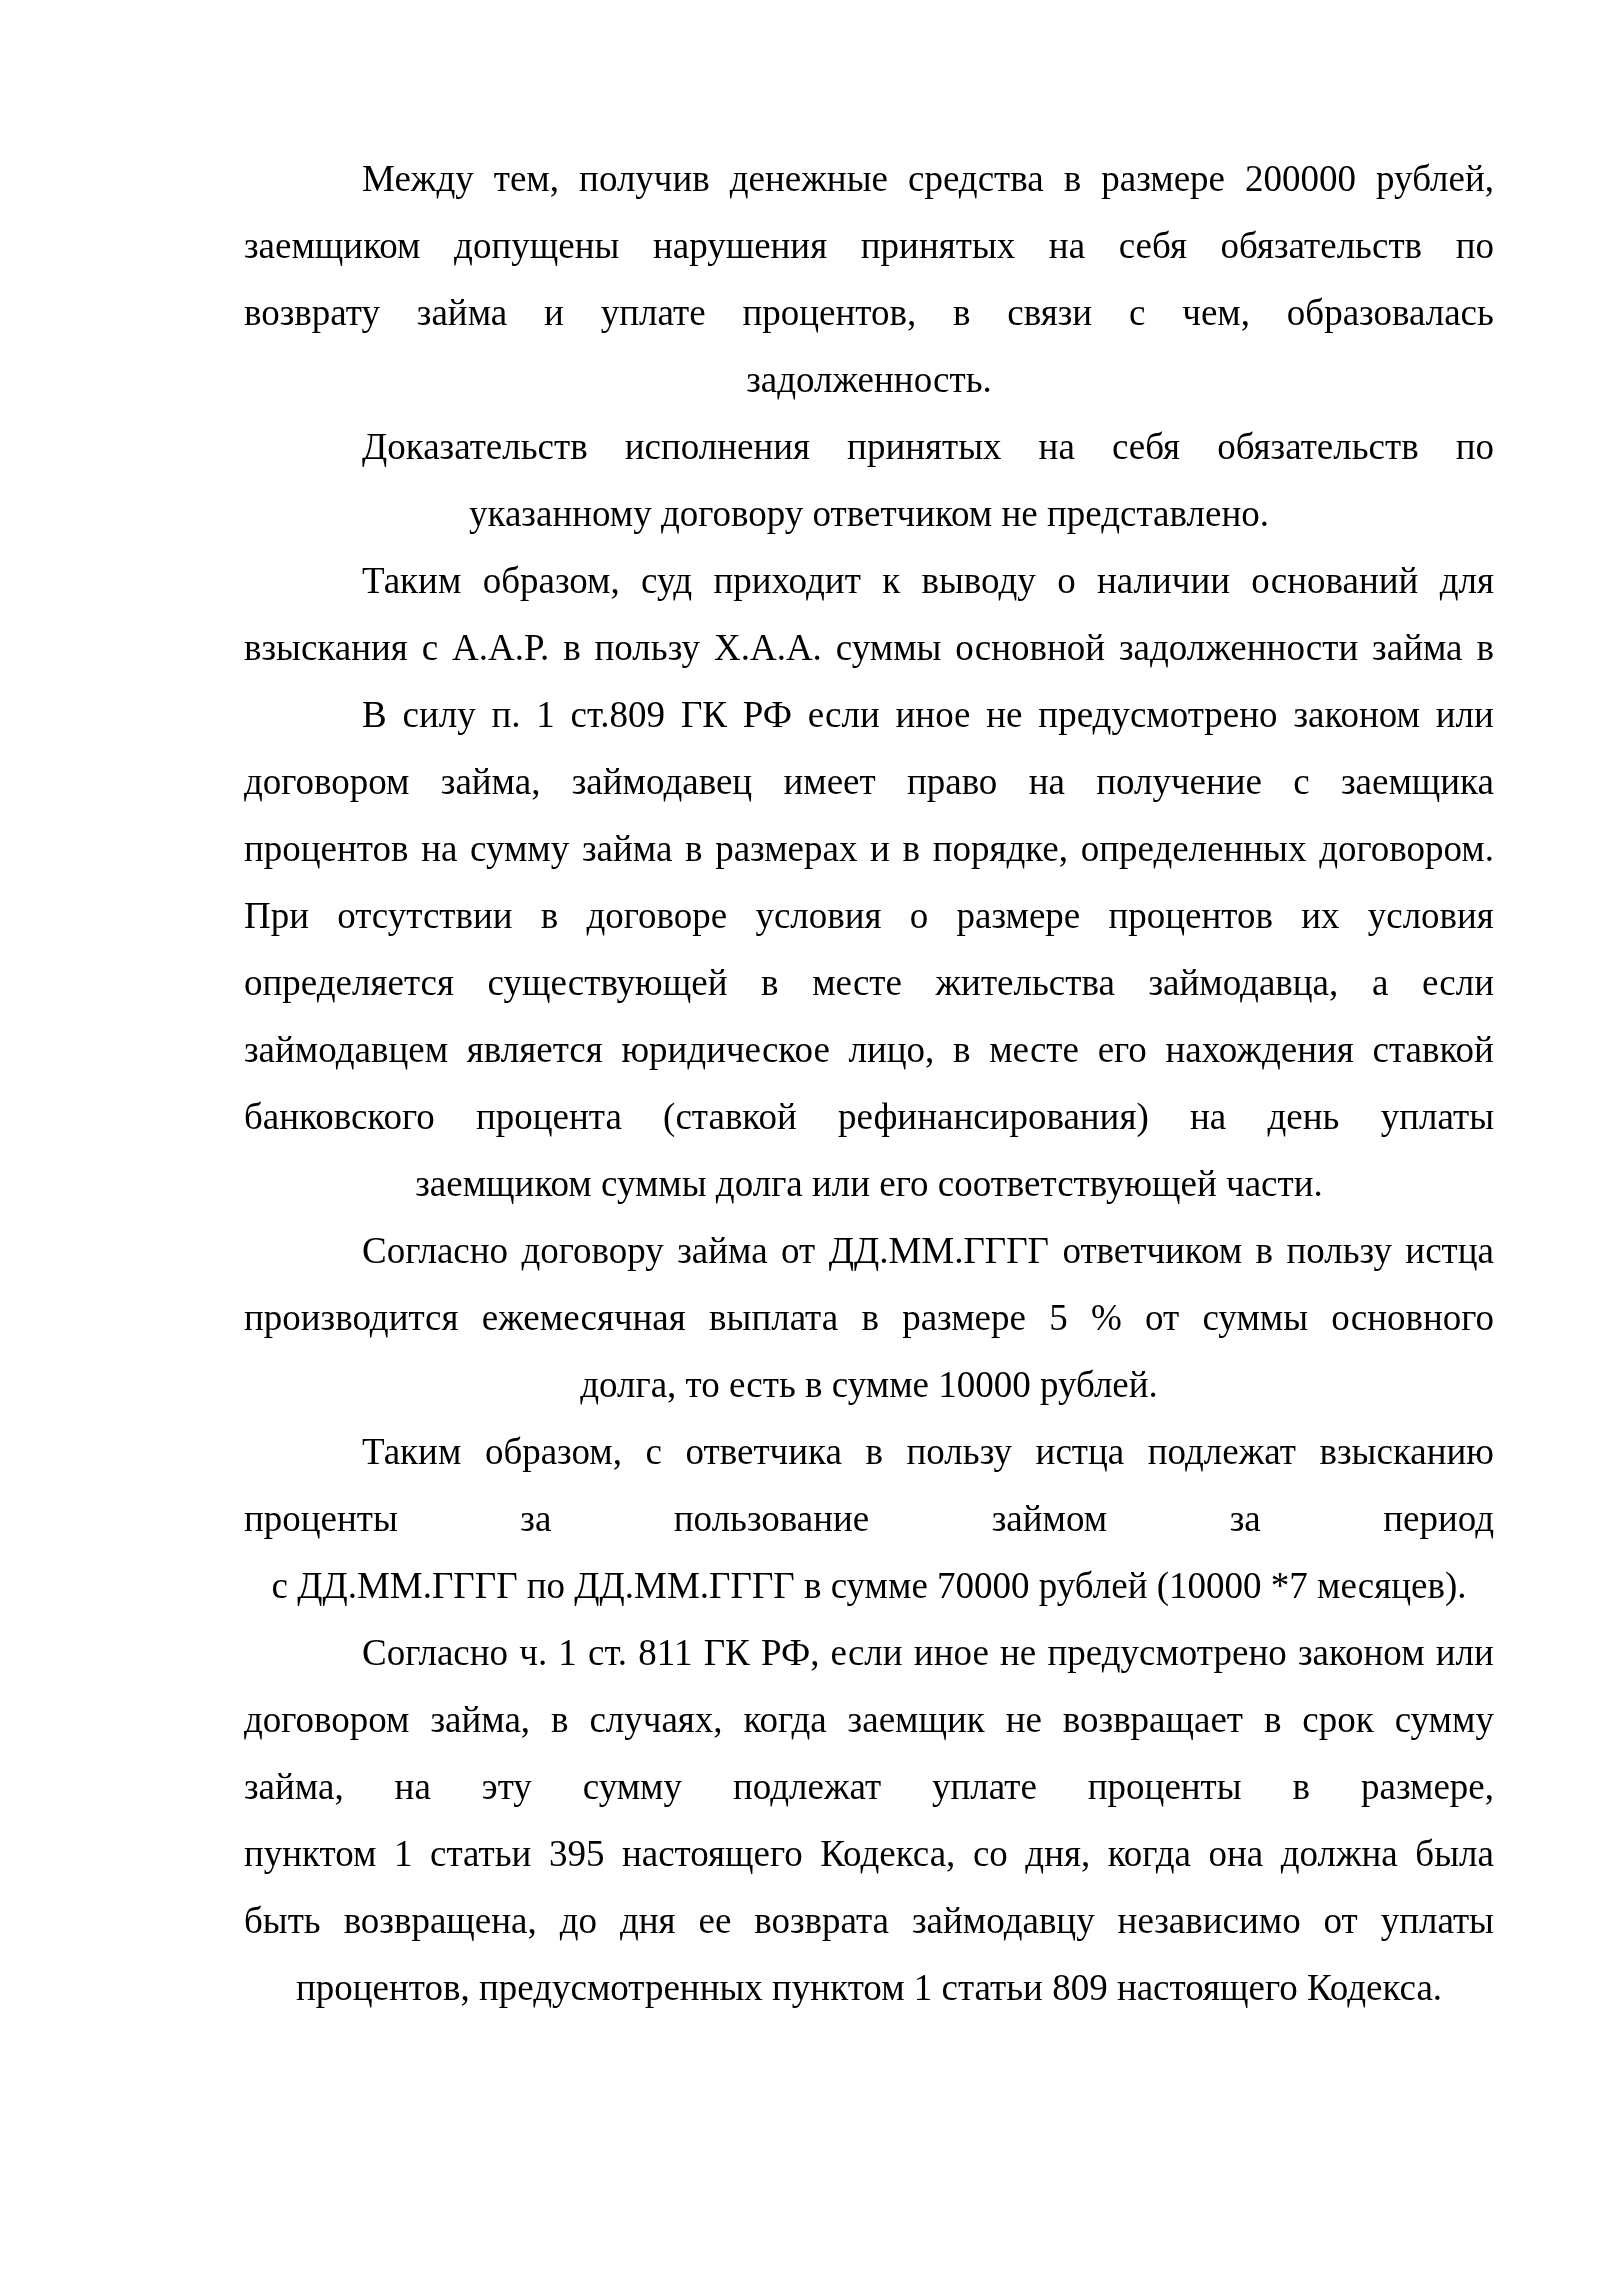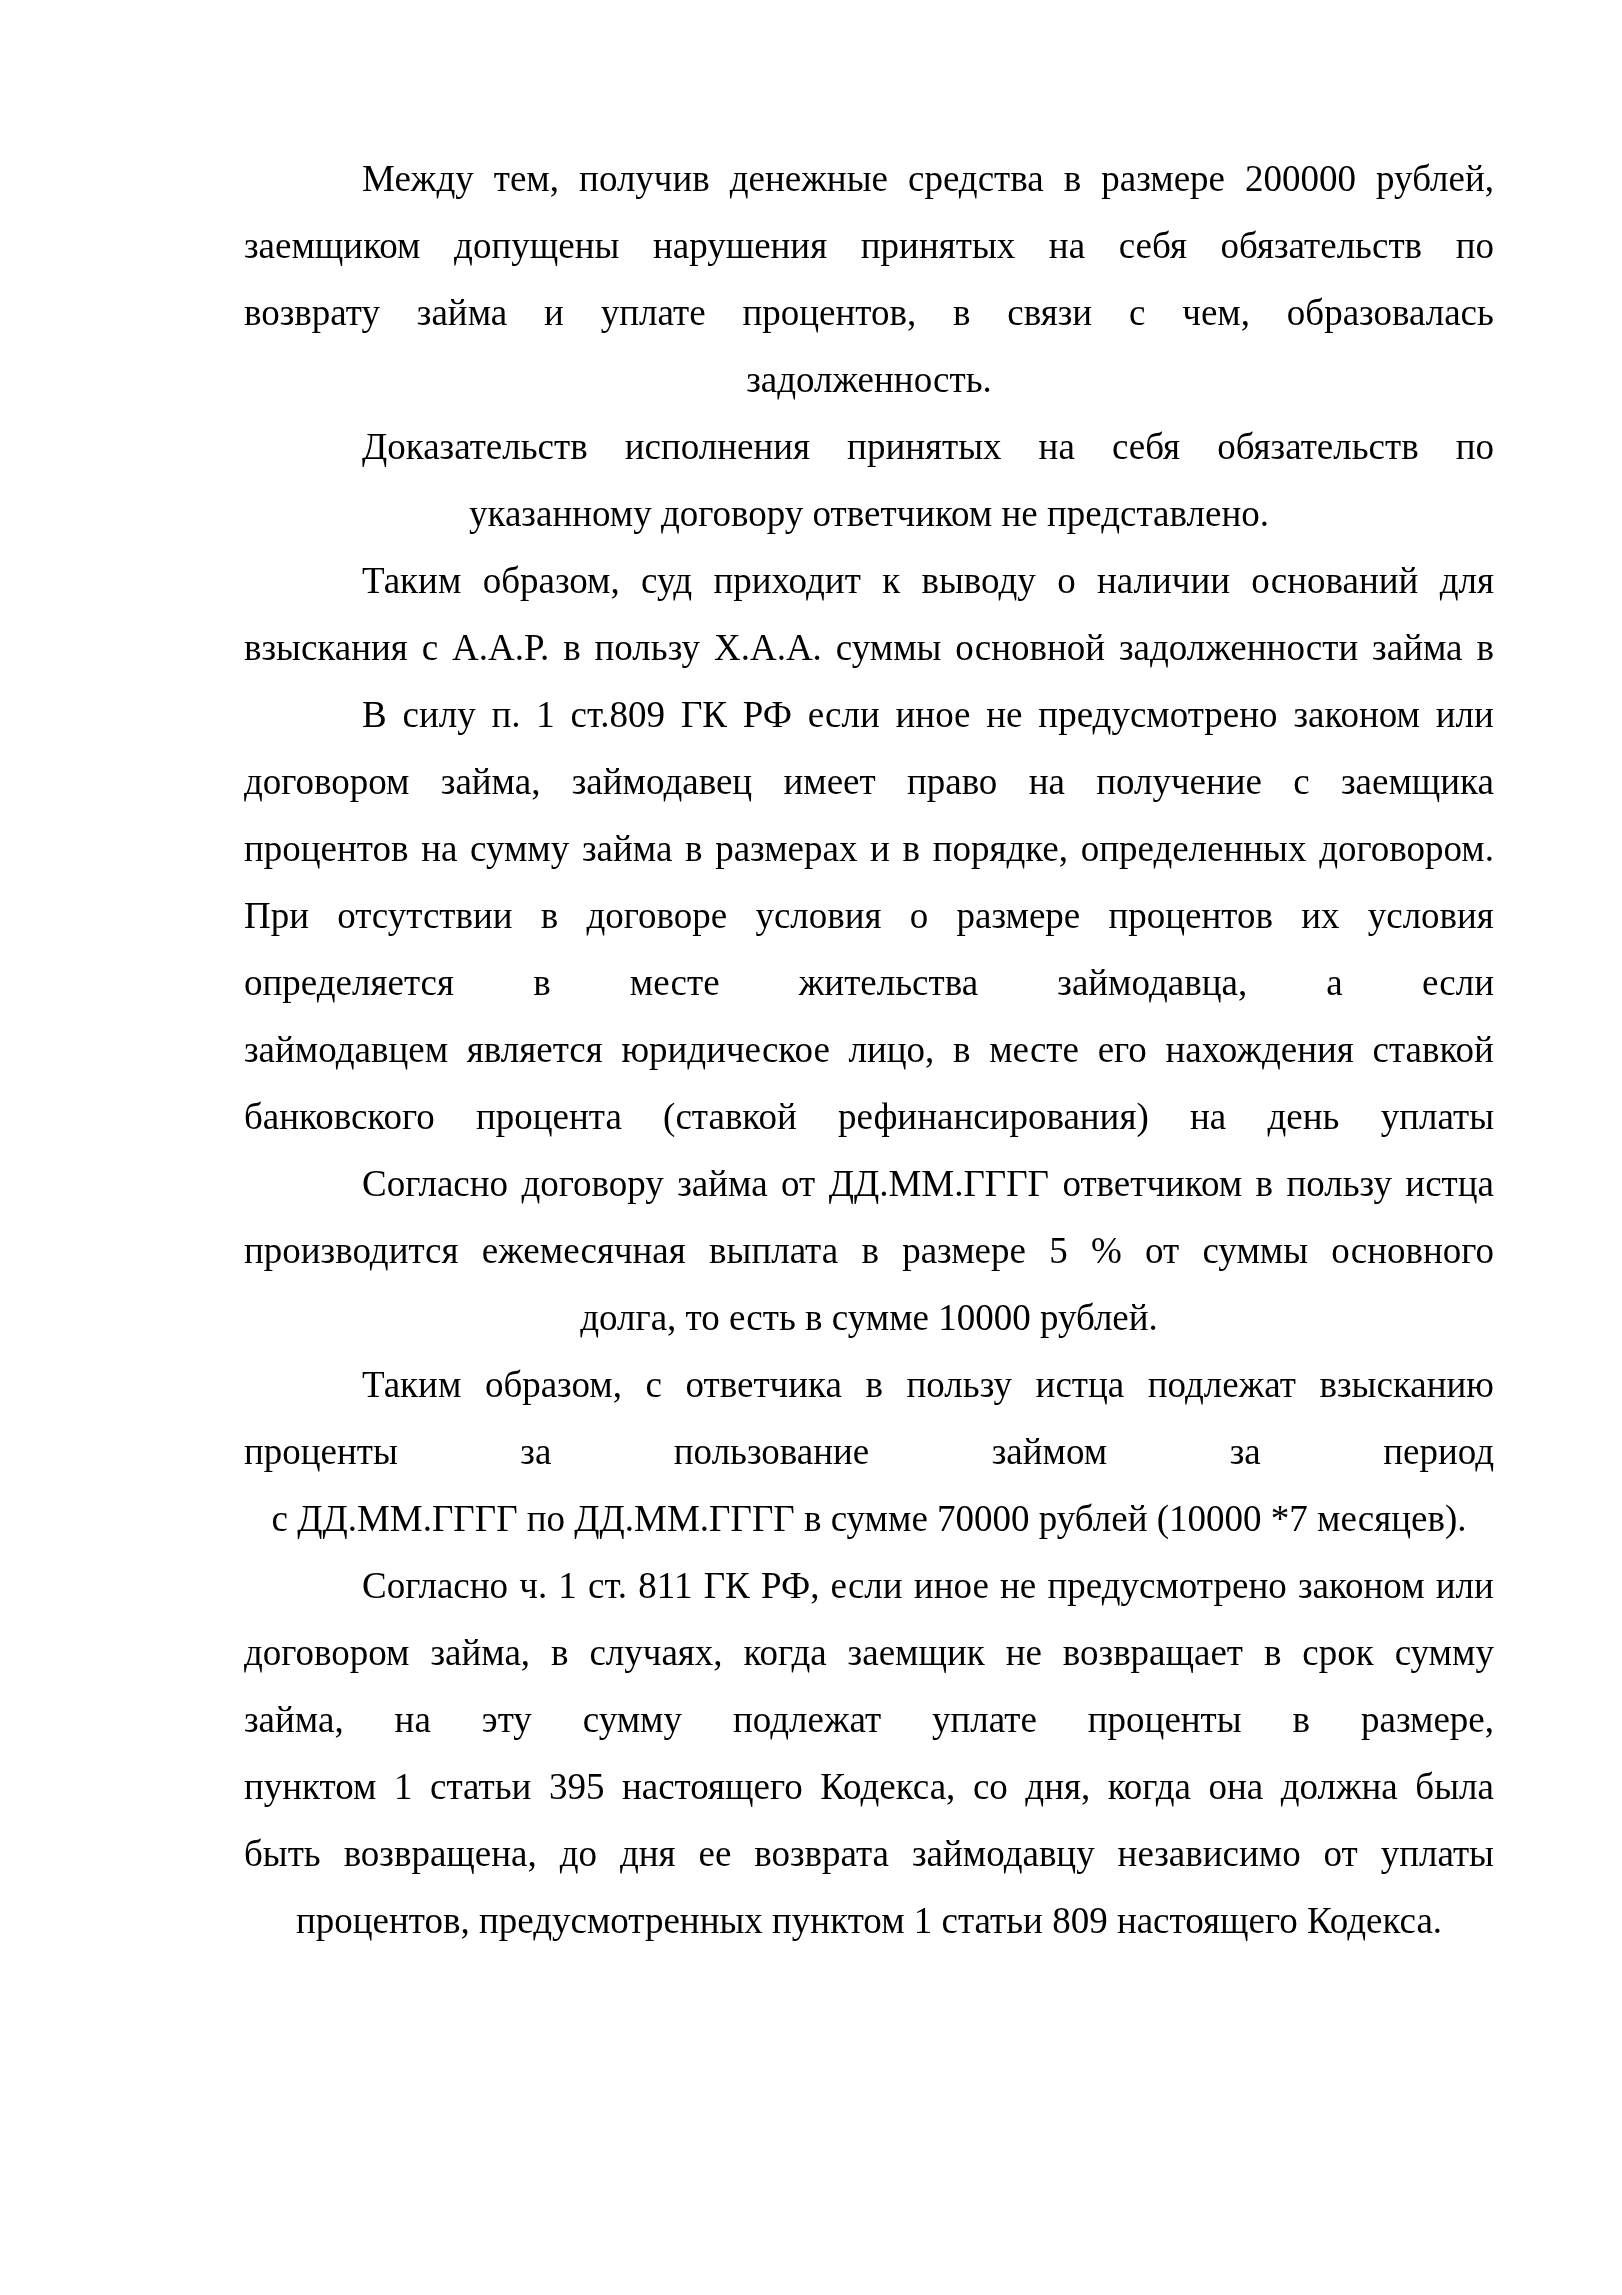--- a/index.html
+++ b/index.html
@@ -178,20 +178,21 @@
           <span class="word">договоре</span>
           <span class="word">условия</span>
           <span class="word">о</span>
           <span class="word">размере</span>
           <span class="word">процентов</span>
           <span class="word">их</span>
           <span class="word">условия</span>
         </div>
         <div class="line">
           <span class="word">определяется</span>
+          <span class="word">существующей</span>
           <span class="word">в</span>
           <span class="word">месте</span>
           <span class="word">жительства</span>
           <span class="word">займодавца,</span>
           <span class="word">а</span>
           <span class="word">если</span>
         </div>
         <div class="line">
           <span class="word">займодавцем</span>
           <span class="word">является</span>
@@ -205,20 +206,21 @@
         </div>
         <div class="line">
           <span class="word">банковского</span>
           <span class="word">процента</span>
           <span class="word">(ставкой</span>
           <span class="word">рефинансирования)</span>
           <span class="word">на</span>
           <span class="word">день</span>
           <span class="word">уплаты</span>
         </div>
+        <div class="line last">заемщиком суммы долга или его соответствующей части.</div>
       </div>
       <div class="paragraph">
         <div class="line first">
           <span class="word">Согласно</span>
           <span class="word">договору</span>
           <span class="word">займа</span>
           <span class="word">от</span>
           <span class="word">ДД.ММ.ГГГГ</span>
           <span class="word">ответчиком</span>
           <span class="word">в</span>

